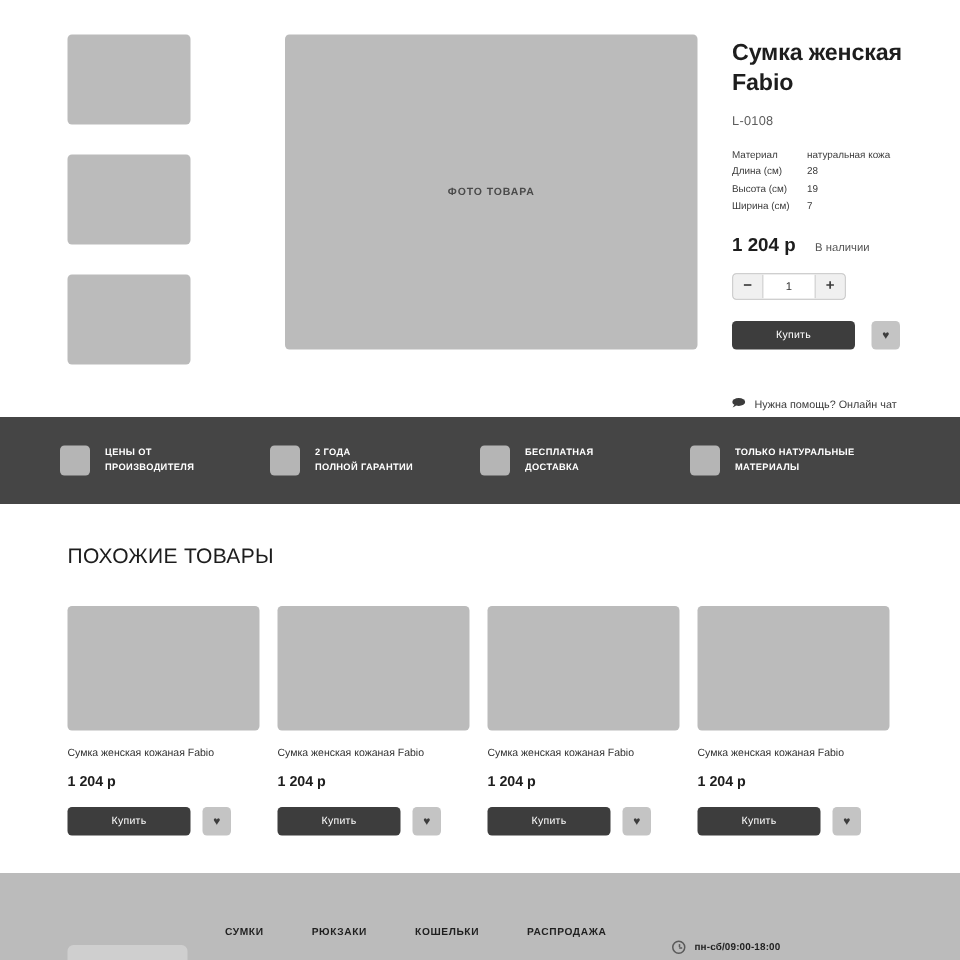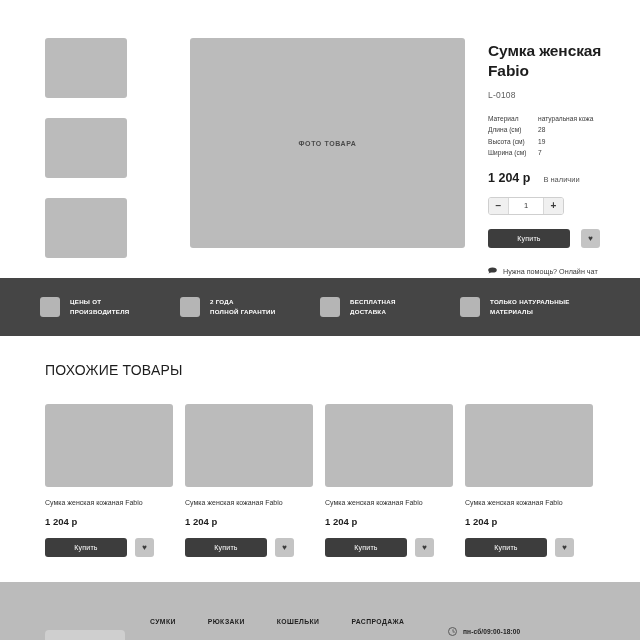--- a/index.html
+++ b/index.html
@@ -12,21 +12,21 @@
     background: #ffffff;
     font-family: "Liberation Sans", sans-serif;
     color: #2b2b2b;
   }
 
   .page { position: relative; width: 640px; height: 640px; background: #fff; }
 
   
   .product-section {
     display: flex;
-    padding: 38px 0 0 45px;
+    padding: 23px 0 0 45px;
     gap: 0;
   }
 
   .gallery { display: flex; gap: 0; }
 
   .thumbs {
     display: flex;
     flex-direction: column;
     gap: 20px;
     width: 92px;
@@ -154,21 +154,21 @@
     border-radius: 3px;
     display: flex;
     align-items: center;
     justify-content: center;
     color: #3d3d3d;
     font-size: 8px;
     cursor: pointer;
   }
 
   .chat-row {
-    margin-top: 19px;
+    margin-top: 32px;
     display: flex;
     align-items: center;
     gap: 6px;
     font-size: 7.2px;
     color: #3b3b3b;
     cursor: pointer;
   }
   .chat-icon { font-size: 8px; color: #3b3b3b; line-height: 1; }
 
   

